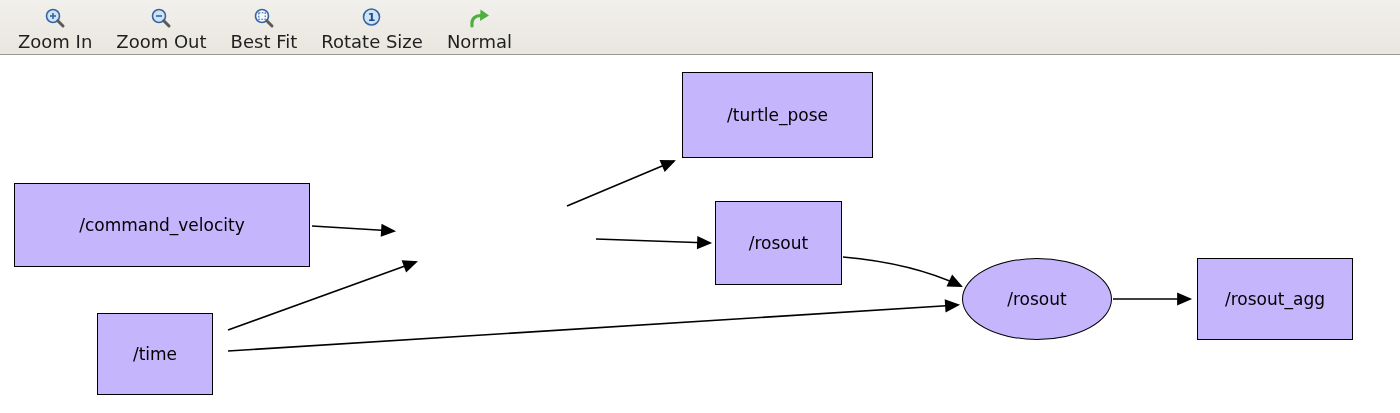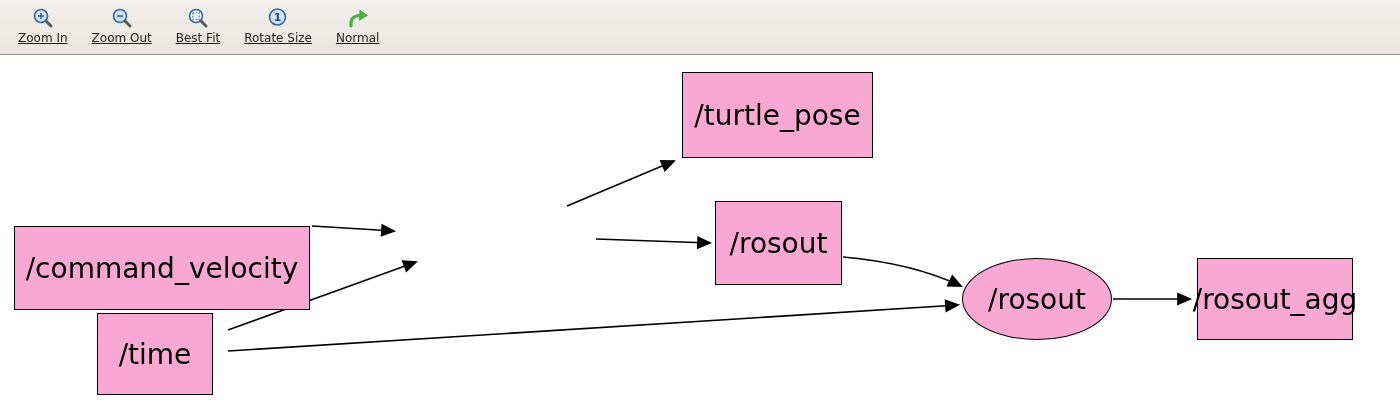--- a/index.html
+++ b/index.html
@@ -13,29 +13,29 @@
     background:linear-gradient(#f2f0ec,#e9e6df);
     border-bottom:1px solid #9b978f;
     display:flex; align-items:flex-start; padding:4px 0 0 6px;
   }
   .tb-btn {
     display:flex; flex-direction:column; align-items:center; justify-content:flex-start;
     padding:2px 12px; background:transparent; border:none; cursor:pointer;
     font-family:"DejaVu Sans","Liberation Sans",sans-serif;
   }
   .tb-icon { width:24px; height:24px; margin-bottom:1px; }
-  .tb-label { font-size:12px; color:#1f1f1f; white-space:nowrap;text-decoration:underline; }
+  .tb-label { font-size:18px; color:#1f1f1f; white-space:nowrap; }
 
   
   .canvas { position:absolute; top:56px; left:0; width:1400px; height:357px; background:#ffffff; }
   .edges { position:absolute; top:0; left:0; width:1400px; height:413px; z-index:1; }
   .node {
-    position:absolute; z-index:2; background:#f9a8d4; border:1.5px solid #000000;
+    position:absolute; z-index:2; background:#c4b5fd; border:1.5px solid #000000;
     display:flex; align-items:center; justify-content:center;
-    font-size:28px; color:#000000; white-space:nowrap;
+    font-size:17px; color:#000000; white-space:nowrap;
   }
   .ellipse { border-radius:50%; }
 </style>
 </head>
 <body>
 
 <div class="screen">
 
   <div class="toolbar">
 
@@ -105,21 +105,21 @@
     </defs>
     <path d="M 312 226 L 394 231" stroke="#000" stroke-width="1.6" fill="none" marker-end="url(#arrow)"></path>
     <path d="M 228 330 L 416 262" stroke="#000" stroke-width="1.6" fill="none" marker-end="url(#arrow)"></path>
     <path d="M 228 351 L 958 305" stroke="#000" stroke-width="1.6" fill="none" marker-end="url(#arrow)"></path>
     <path d="M 567 206 L 674 161" stroke="#000" stroke-width="1.6" fill="none" marker-end="url(#arrow)"></path>
     <path d="M 596 239 L 710 243" stroke="#000" stroke-width="1.6" fill="none" marker-end="url(#arrow)"></path>
     <path d="M 843 257 Q 912 263 961 286" stroke="#000" stroke-width="1.6" fill="none" marker-end="url(#arrow)"></path>
     <path d="M 1113 299 L 1190 299" stroke="#000" stroke-width="1.6" fill="none" marker-end="url(#arrow)"></path>
   </svg>
 
-  <div class="node" style="left:14px;  top:183px; width:296px; height:84px;margin-top:43px;">/command_velocity</div>
+  <div class="node" style="left:14px;  top:183px; width:296px; height:84px;">/command_velocity</div>
 
   <div class="node" style="left:97px;  top:313px; width:116px; height:82px;">/time</div>
 
 
   <div class="node" style="left:682px; top:72px; width:191px; height:86px;">/turtle_pose</div>
 
   <div class="node" style="left:715px; top:201px; width:127px; height:84px;">/rosout</div>
 
   <div class="node ellipse" style="left:962px; top:258px; width:150px; height:82px;">/rosout</div>
 

